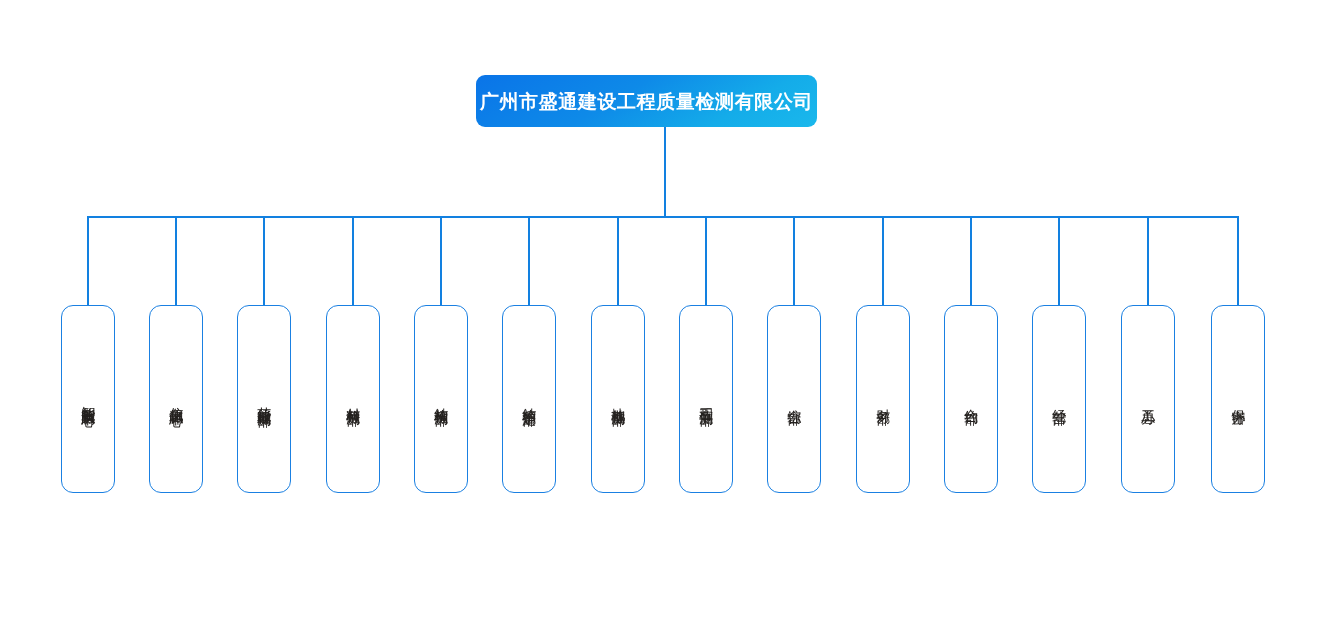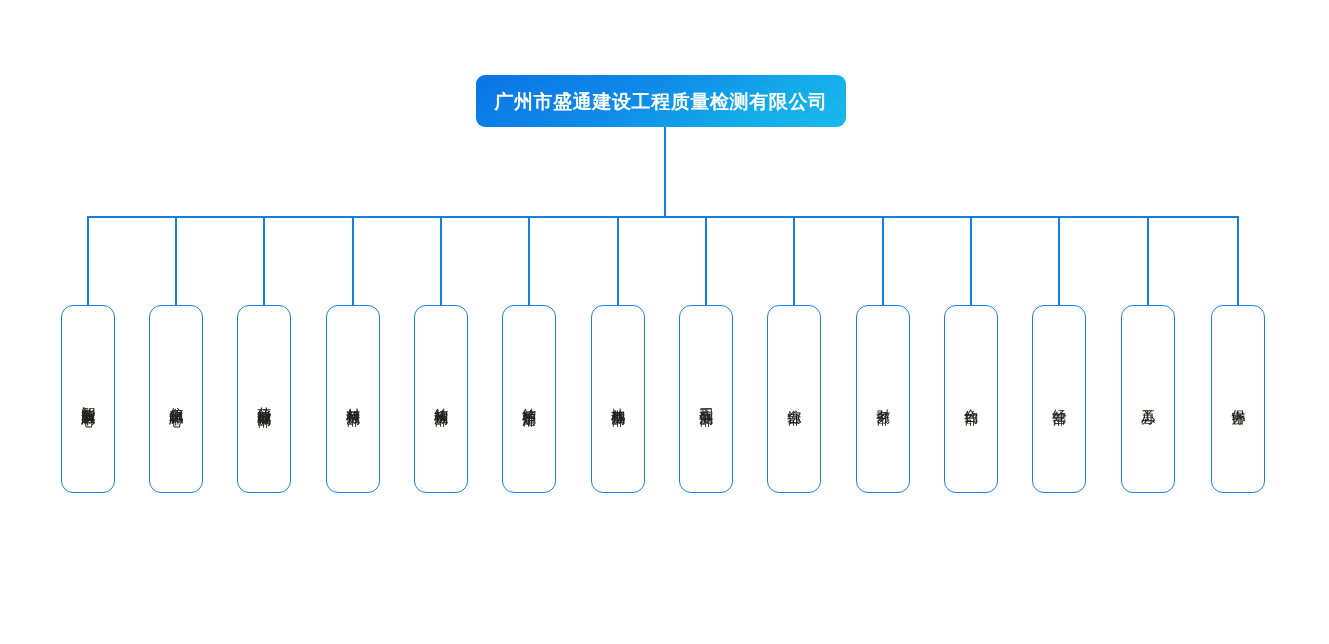--- a/index.html
+++ b/index.html
@@ -14,21 +14,21 @@
     background: #ffffff;
     overflow: hidden;
     font-family: "DejaVu Sans", "Liberation Sans", sans-serif;
   }
 
   
   .root-node {
     position: absolute;
     left: 476px;
     top: 75px;
-    width: 370px;
+    width: 341px;
     height: 52px;
     border-radius: 9px;
     background: linear-gradient(150deg, #0a74e8 0%, #0e8ae8 42%, #14ace9 75%, #1ab8ec 100%);
     display: flex;
     align-items: center;
     justify-content: center;
     box-sizing: border-box;
   }
   .root-label {
     color: #ffffff;

